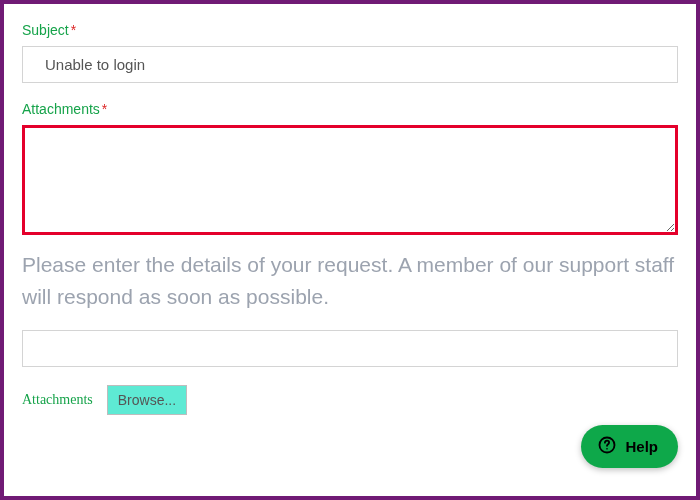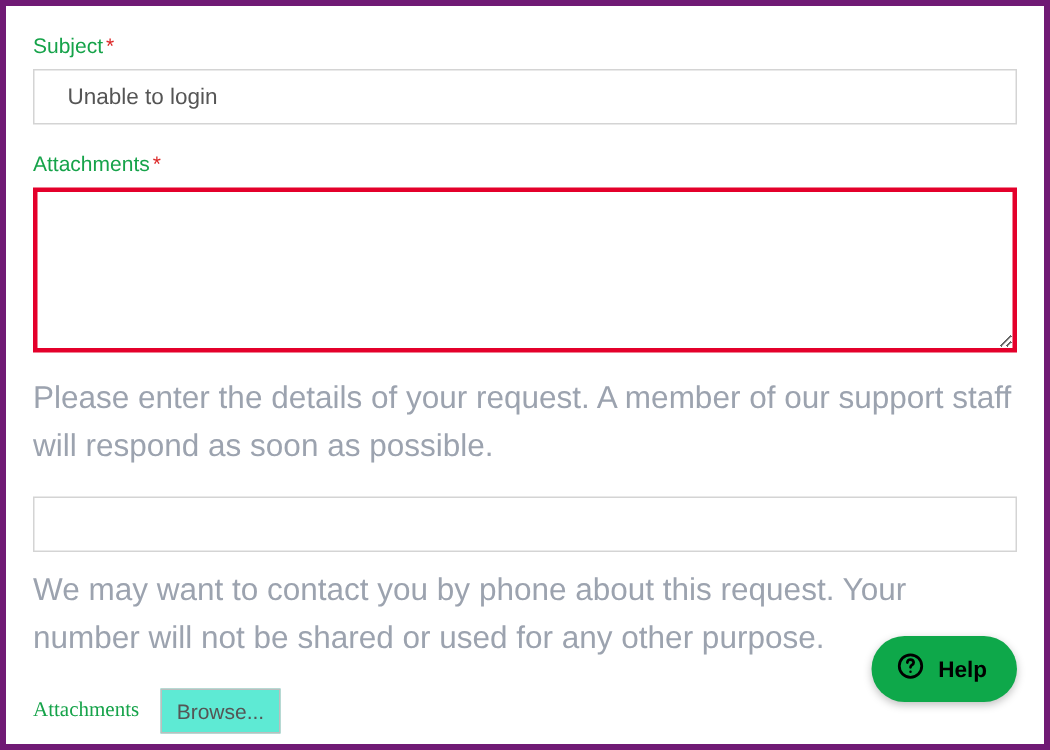--- a/index.html
+++ b/index.html
@@ -103,21 +103,20 @@
   <div class="field">
     <label class="label">
       <span>Attachments</span><span class="req">*</span>
     </label>
     <textarea class="textarea" style=""></textarea>
     <p class="hint">Please enter the details of your request. A member of our support staff will respond as soon as possible.</p>
   </div>
 
   <div class="field">
     <input type="text" class="text-input" value="" style="">
-    <p class="hint">We may want to contact you by phone about this request. Your number will not be shared or used for any other purpose.</p>
   </div>
 
   <div class="attachments-row">
     <span class="attachments-label">Attachments</span>
     <button class="browse-btn">Browse...</button>
   </div>
 
   <div class="help-widget">
     <span>
       <svg viewBox="0 0 24 24" fill="none" stroke="#000" stroke-width="2.2">

